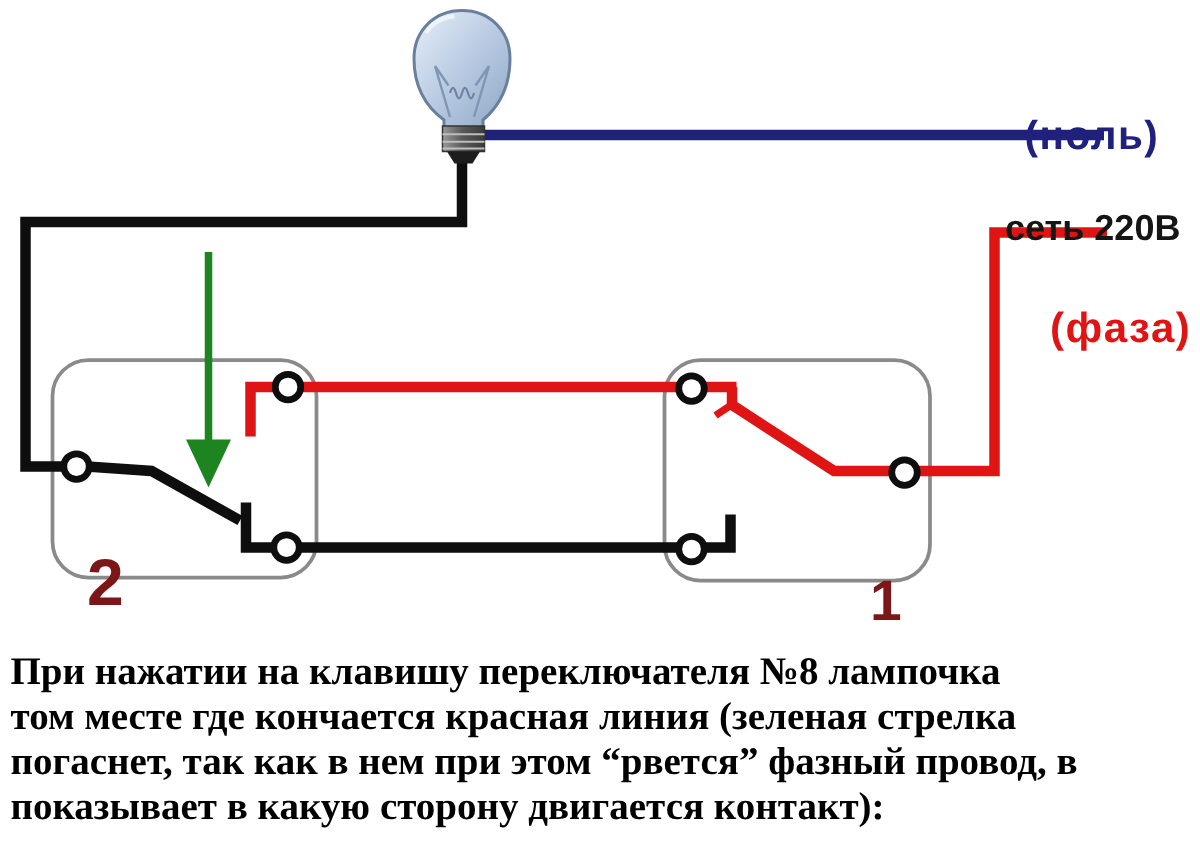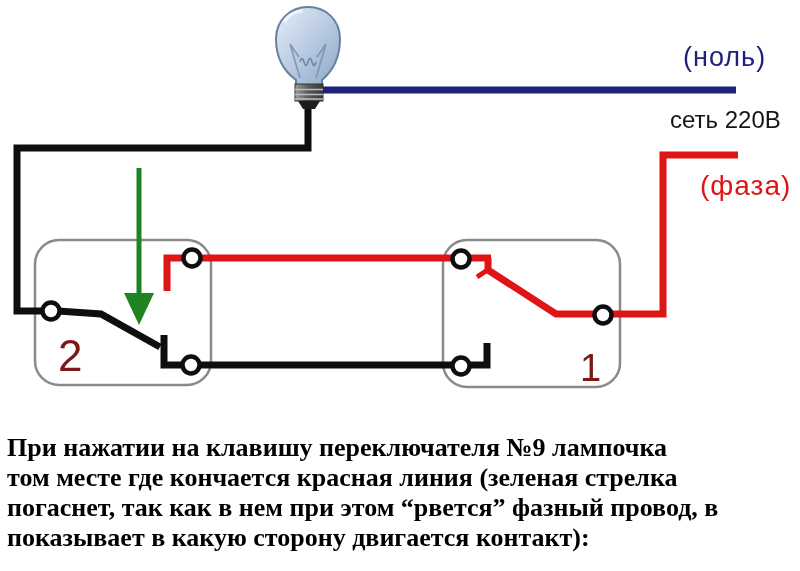--- a/index.html
+++ b/index.html
@@ -10,21 +10,21 @@
   svg{position:absolute;left:0;top:0;display:block;}
   
   .wire-neutral{stroke:var(--neutral-wire,#20207d);stroke-width:7;fill:none;}
   .wire-lamp{stroke:var(--lamp-wire,#0e0e0e);stroke-width:7;fill:none;stroke-linejoin:miter;}
   .wire-phase{stroke:var(--phase-wire,#df1414);stroke-width:7;fill:none;stroke-linejoin:miter;}
   .wire-phase-thin{stroke:var(--phase-wire,#df1414);stroke-width:5;fill:none;}
   .switch-box{stroke:var(--box-border,#8a8a8a);stroke-width:2.5;fill:none;}
   .terminal{fill:#ffffff;stroke:#0e0e0e;stroke-width:4.5;}
   .arrow-stem{stroke:var(--arrow-green,#1e8420);stroke-width:5;fill:none;}
   .arrow-head{fill:var(--arrow-green,#1e8420);stroke:none;}
-  .lbl{position:absolute;font-weight:normal;white-space:nowrap;}
+  .lbl{position:absolute;font-weight:bold;white-space:nowrap;margin-top:33px;}
   #lbl-neutral{left:683px;top:42px;font-size:27px;letter-spacing:1px;color:var(--neutral-wire,#20207d);}
   #lbl-mains{left:670px;top:106px;font-size:24px;color:var(--mains-text,#151515);}
   #lbl-phase{left:700px;top:170px;font-size:28px;letter-spacing:1px;color:var(--phase-wire,#df1414);}
   #num-2{left:58px;top:334px;font-size:44px;line-height:1;color:var(--switch-number,#7b1717);}
   #num-1{left:580px;top:349px;font-size:38px;line-height:1;color:var(--switch-number,#7b1717);}
   #caption{
     position:absolute;left:7px;top:433px;width:792px;
     font-family:"Liberation Serif",serif;font-weight:bold;
     font-size:26px;line-height:30px;color:#000;
   }
@@ -87,19 +87,19 @@
     </g>
   </svg>
 
   <div class="lbl" id="lbl-neutral">(ноль)</div>
   <div class="lbl" id="lbl-mains">сеть 220В</div>
   <div class="lbl" id="lbl-phase">(фаза)</div>
   <div class="lbl" id="num-2">2</div>
   <div class="lbl" id="num-1">1</div>
 
   <div id="caption">
-    <div>При нажатии на клавишу переключателя №9 лампочка</div>
+    <div>При нажатии на клавишу переключателя №8 лампочка</div>
     <div>том месте где кончается красная линия (зеленая стрелка</div>
     <div>погаснет, так как в нем при этом “рвется” фазный провод, в</div>
     <div>показывает в какую сторону двигается контакт):</div>
   </div>
 
 </div>
 
 </body></html>

